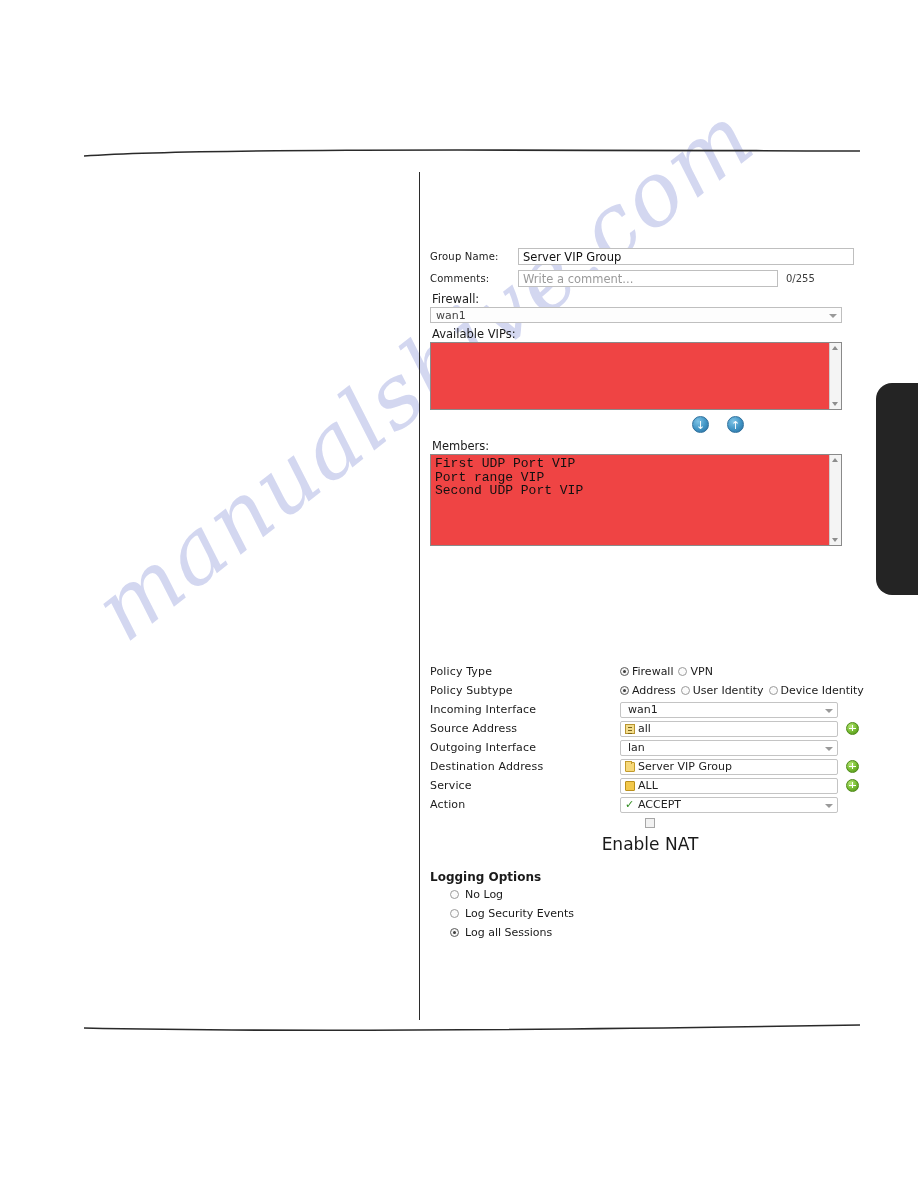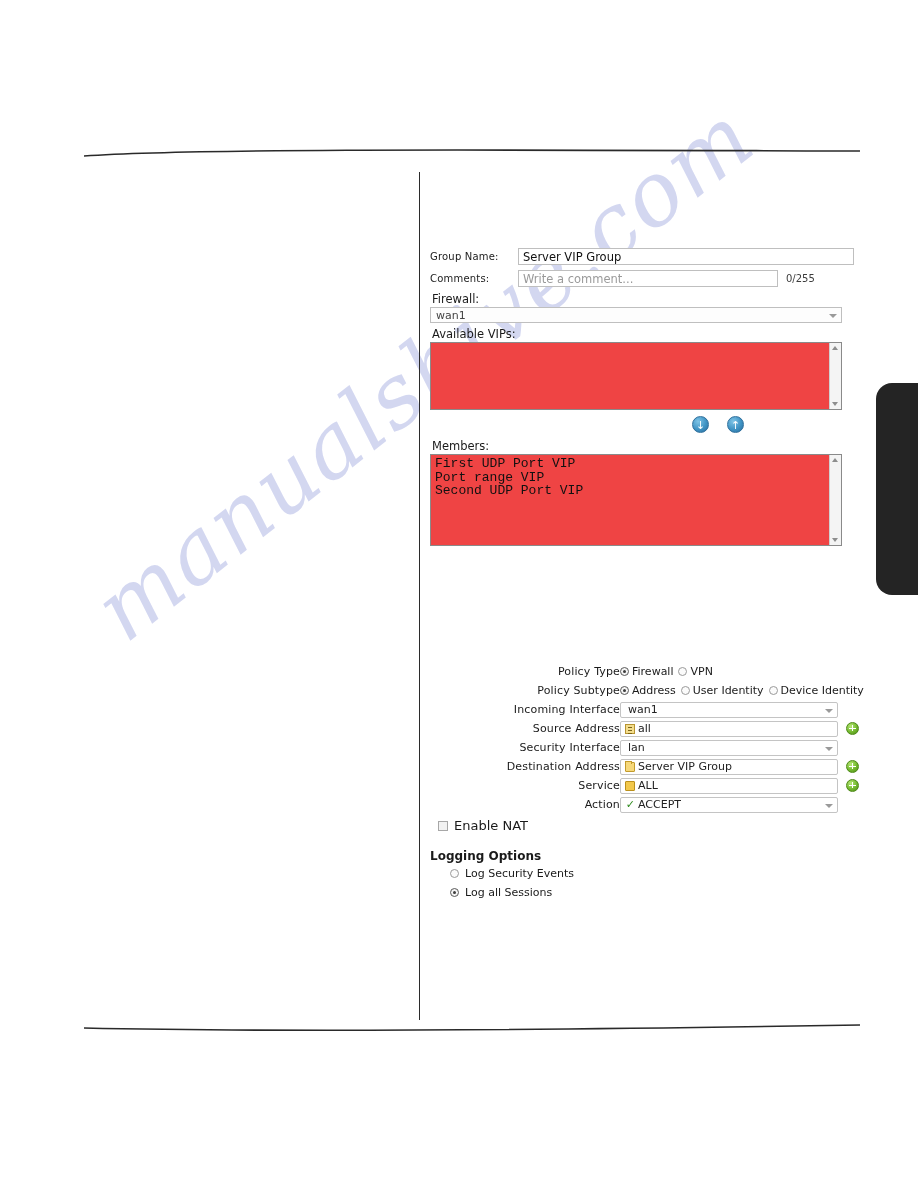--- a/index.html
+++ b/index.html
@@ -233,21 +233,20 @@
     left: 430px;
     top: 662px;
     width: 432px;
     z-index: 6;
   }
   .p-row {
     display: flex;
     align-items: center;
     height: 19px;
     margin-bottom: 0px;
-    text-align: right;
   }
   .p-label {
     width: 190px;
     flex: 0 0 190px;
     font-size: 11px;
     letter-spacing: 0.15px;
   }
   .p-ctrl { position: relative; }
 
   .radio-group { display: flex; align-items: center; gap: 5px; font-size: 11px; }
@@ -375,21 +374,22 @@
   }
   .plus-btn::before { left: 2px; top: 5px; width: 7px; height: 1.5px; }
   .plus-btn::after  { left: 4.7px; top: 2.4px; width: 1.5px; height: 6.5px; }
 
   .nat-row {
     display: flex;
     align-items: center;
     gap: 6px;
     margin-top: 4px;
     margin-left: 8px;
-    font-size: 13px;
+    font-size: 17px;
+    flex-direction: column;
   }
   .checkbox {
     width: 10px; height: 10px;
     border: 1px solid #a7a7a7;
     background: #f2f2f2;
     box-sizing: border-box;
     flex: 0 0 10px;
   }
 
   .logging-title {
@@ -524,21 +524,21 @@
       <div class="p-ctrl">
         <div class="field">
           <span class="ico list"></span>
           <span class="txt">all</span>
         </div>
         <span class="plus-btn"></span>
       </div>
     </div>
 
     <div class="p-row">
-      <span class="p-label">Security Interface</span>
+      <span class="p-label">Outgoing Interface</span>
       <div class="p-ctrl">
         <div class="field">
           <span class="txt">lan</span>
           <span class="caret"></span>
         </div>
       </div>
     </div>
 
     <div class="p-row">
       <span class="p-label">Destination Address</span>
@@ -574,20 +574,24 @@
       </div>
     </div>
 
     <label class="nat-row">
       <span class="checkbox"></span>
       <span>Enable NAT</span>
     </label>
 
     <div class="logging-title">Logging Options</div>
 
+    <label class="log-opt">
+      <span class="radio"></span>
+      <span>No Log</span>
+    </label>
     <label class="log-opt">
       <span class="radio"></span>
       <span>Log Security Events</span>
     </label>
     <label class="log-opt">
       <span class="radio on"></span>
       <span>Log all Sessions</span>
     </label>
   </div>
 

